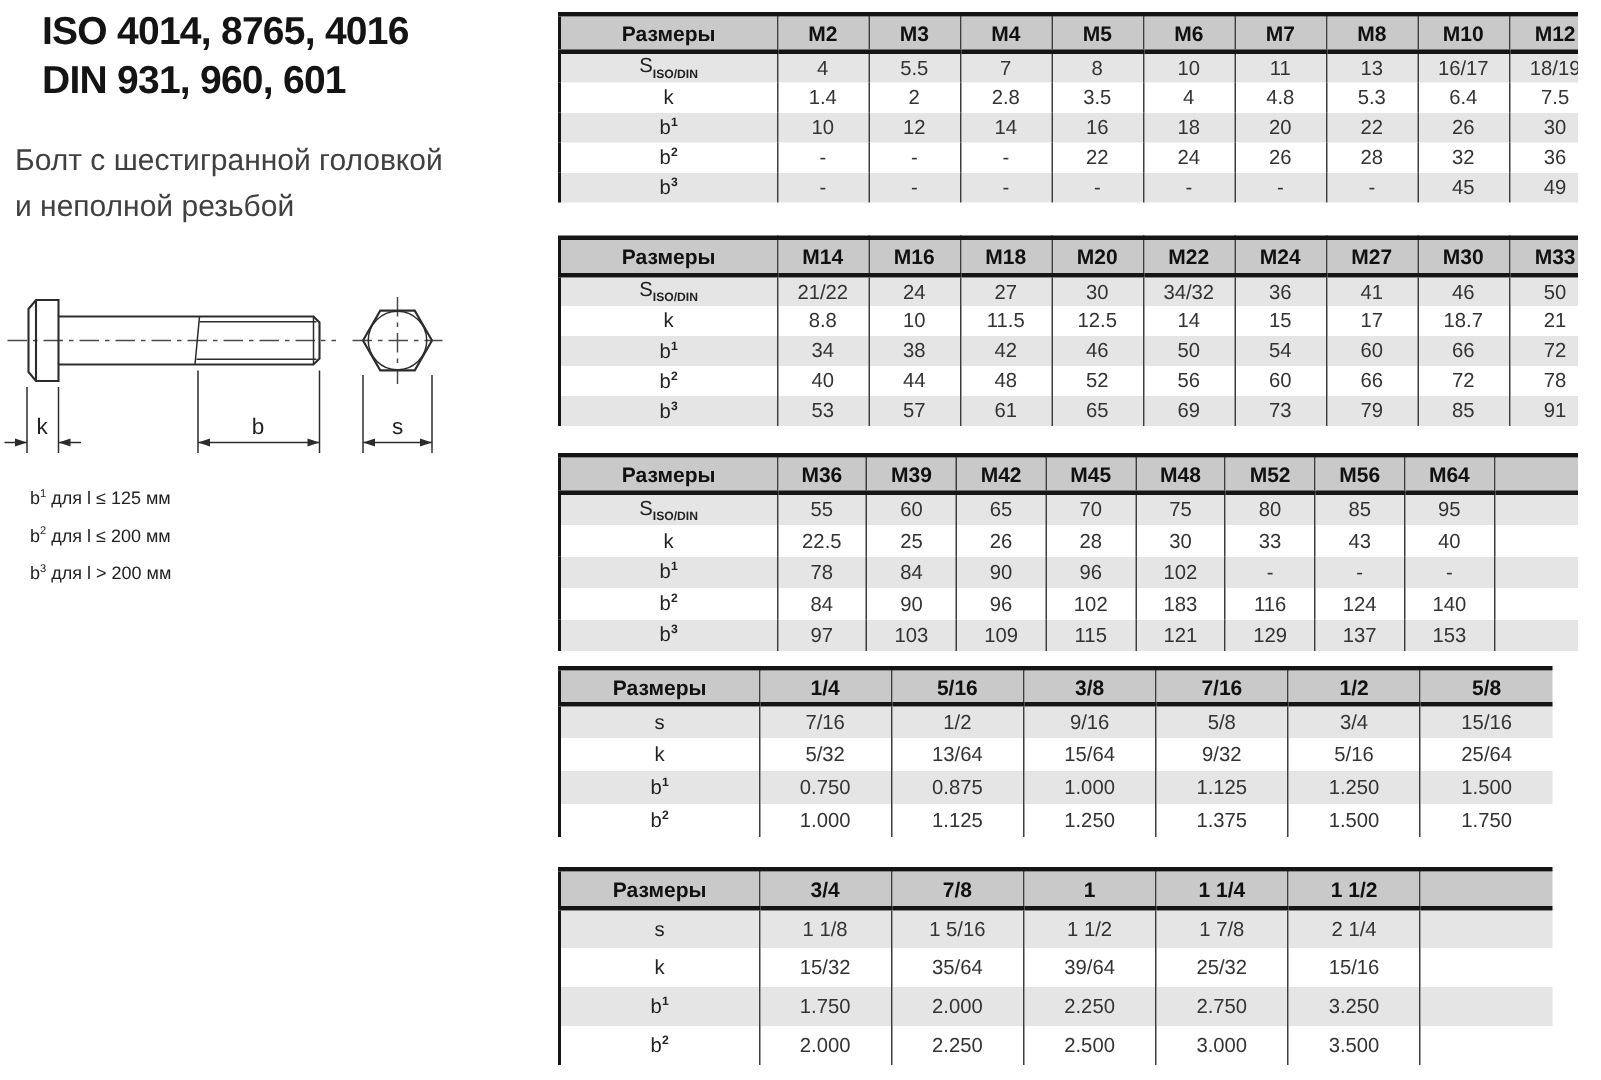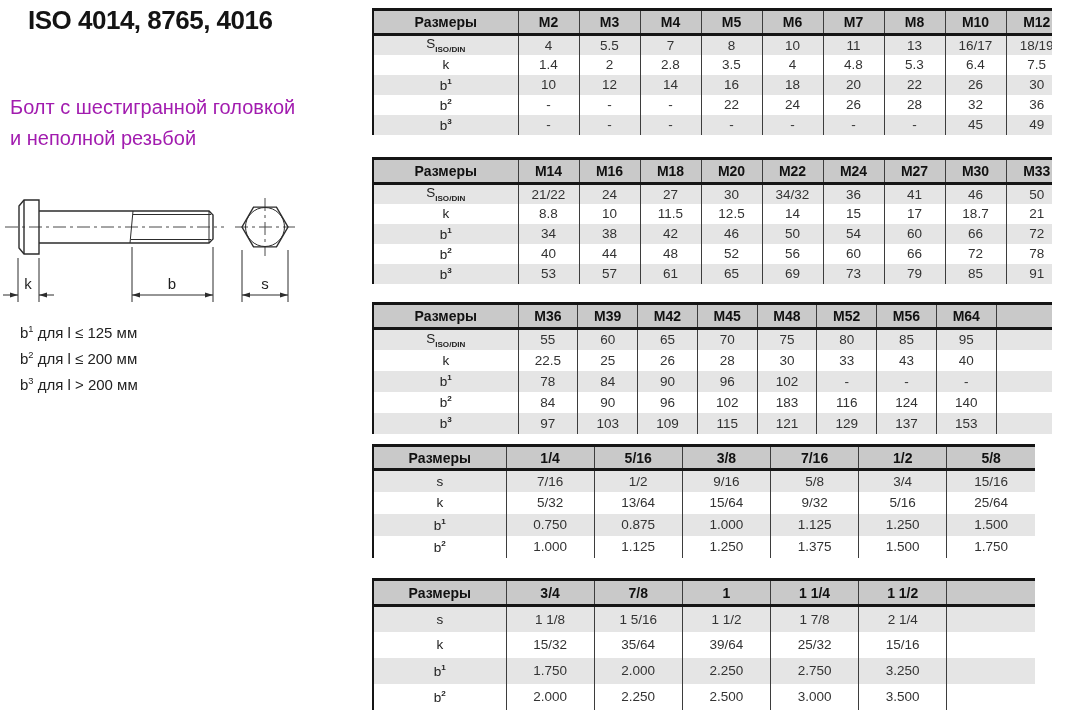--- a/index.html
+++ b/index.html
@@ -4,22 +4,22 @@
 <style>
   html,body{margin:0;padding:0;background:#fff;}
   .canvas{
     position:relative;width:1052px;height:720px;background:#ffffff;overflow:hidden;
     font-family:"Liberation Sans",sans-serif;color:#1a1a1a;
   }
   
   .title{position:absolute;left:28px;top:4px;font-size:26px;font-weight:700;
          line-height:33px;letter-spacing:-0.5px;color:#141414;}
   .subtitle{position:absolute;left:10px;top:92px;font-size:20px;font-weight:400;
-         line-height:31px;color:#a21caf;}
-  .notes{position:absolute;left:20px;top:318px;font-size:15px;line-height:22px;color:#222;}
+         line-height:31px;color:#404040;}
+  .notes{position:absolute;left:20px;top:318px;font-size:12px;line-height:22px;color:#222;}
   .notes sup{font-size:62%;}
   
   .drawing{position:absolute;left:0px;top:190px;}
   
   .tblwrap{position:absolute;}
   #t0{left:372px;top:8px;width:695px;}
   #t1{left:372px;top:157px;width:695px;}
   #t2{left:372px;top:302px;width:684px;}
   #t3{left:372px;top:444px;width:663px;}
   #t4{left:372px;top:578px;width:663px;}
@@ -56,20 +56,21 @@
   .arr{fill:#2c2c2c;stroke:none;}
   .dimtext{font-family:"Liberation Sans",sans-serif;font-size:15px;fill:#1f1f1f;}
 </style>
 </head>
 <body>
 
 <div class="canvas">
 
   <div class="title">
     <div>ISO 4014, 8765, 4016</div>
+    <div>DIN 931, 960, 601</div>
   </div>
 
   <div class="subtitle">
     <div>Болт с шестигранной головкой</div>
     <div>и неполной резьбой</div>
   </div>
 
   <svg class="drawing" width="310" height="122" viewBox="0 0 310 122">
 
     <g>

